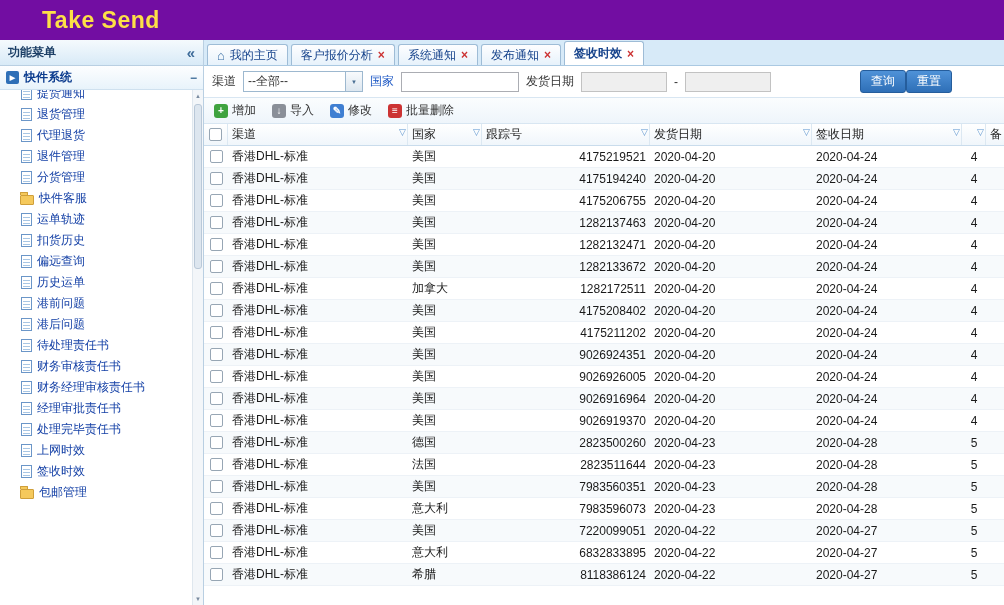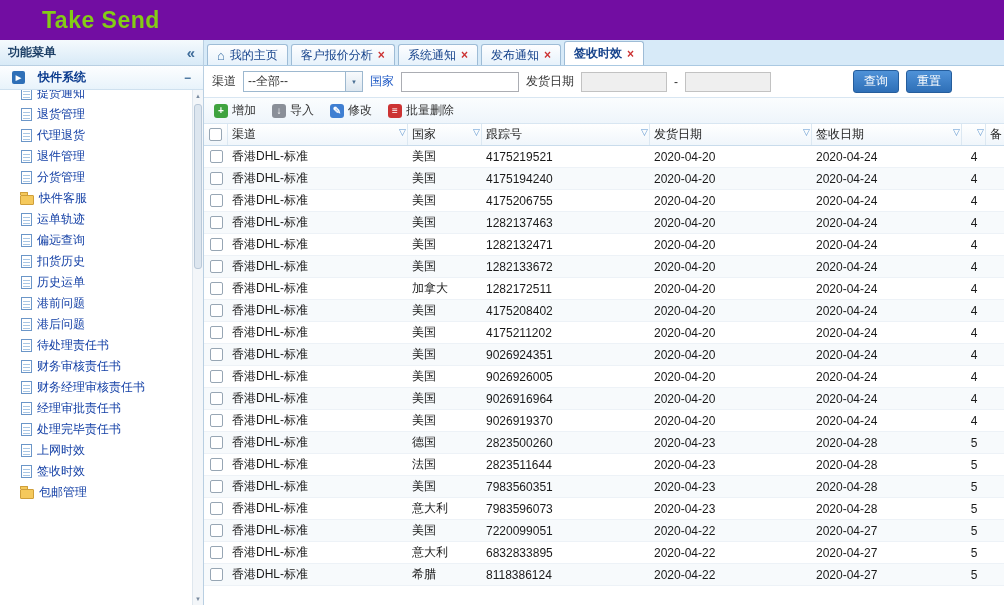--- a/index.html
+++ b/index.html
@@ -7,34 +7,34 @@
   body {
     width:1004px; height:605px; overflow:hidden;
     font-family:"Liberation Sans", sans-serif; font-size:12px; color:#222;
     background:#fff;
   }
   
   .topbar {
     height:40px; background:var(--brand_purple,#720da2);
     display:flex; align-items:center;
   }
-  .brand { color:#84cc16; font-size:23px; font-weight:bold; margin-left:42px; letter-spacing:0.5px; }
+  .brand { color:#fde047; font-size:23px; font-weight:bold; margin-left:42px; letter-spacing:0.5px; }
 
   .layout { display:flex; height:565px; }
 
   
   .sidebar { width:204px; border-right:1px solid #b9cfe2; display:flex; flex-direction:column; background:#fff; }
   .sb-header {
     height:26px; flex:0 0 26px; display:flex; align-items:center; justify-content:space-between;
     padding:0 8px; background:linear-gradient(#f5fafd,#d8eaf7); border-bottom:1px solid #b9cfe2;
     font-weight:bold; color:#1c3f66;
   }
   .collapse { color:#3f6c99; font-size:15px; font-weight:bold; cursor:pointer; }
   .sb-section {
-    height:24px; flex:0 0 24px; display:flex; align-items:center; gap:13px; padding:0 12px;
+    height:24px; flex:0 0 24px; display:flex; align-items:center; gap:5px; padding:0 6px;
     background:linear-gradient(#fdfeff,#e8f3fb); border-bottom:1px solid #cfe1ef;
     color:#0d3d8f; font-weight:bold;
   }
   .sec-icon {
     width:13px; height:13px; background:var(--accent_blue,#2e6fb7); color:#fff;
     font-size:7px; line-height:13px; text-align:center; border-radius:2px;
   }
   .minus { margin-left:auto; color:#3f6c99; font-weight:bold; cursor:pointer; }
   .sb-body { flex:1; display:flex; overflow:hidden; }
   .sb-tree { flex:1; overflow:hidden; padding-top:2px; }
@@ -75,21 +75,21 @@
   .home { color:#3a6ea5; font-size:13px; line-height:1; }
 
   .filterbar { height:32px; flex:0 0 32px; display:flex; align-items:center; gap:7px; padding:0 8px; border-bottom:1px solid #d8e6f2; background:#fff; }
   .flabel { color:#333; white-space:nowrap; }
   .flabel.blue { color:var(--link_blue,#1a56c4); }
   .select { width:120px; height:21px; border:1px solid #9db8cf; display:inline-flex; align-items:center; justify-content:space-between; background:#fff; cursor:pointer; }
   .select .val { padding-left:4px; color:#333; }
   .select .arrow { width:17px; height:19px; background:linear-gradient(#f8fafc,#dde7f0); border-left:1px solid #9db8cf; display:flex; align-items:center; justify-content:center; color:#4a6f94; font-size:6px; }
   input.text { width:118px; height:20px; border:1px solid #abadb3; padding:0 3px; font:inherit; }
   input.date { width:86px; height:20px; border:1px solid #c2c2c2; background:#efefef; padding:0 3px; font:inherit; }
-  .btns { margin-left:auto; display:flex; gap:7px; padding-right:44px;align-items:flex-end; }
+  .btns { margin-left:auto; display:flex; padding-right:44px;align-items:flex-end; }
   .btn {
     height:23px; padding:0 10px; background:linear-gradient(#4f92d8,#2e6fb7);
     border:1px solid #255d9c; border-radius:3px; color:#fff; font-size:12px; font-family:inherit; cursor:pointer;
   }
 
   .toolbar { height:26px; flex:0 0 26px; display:flex; align-items:center; gap:16px; padding:0 10px; background:linear-gradient(#fbfdfe,#eef5fb); border-bottom:1px solid #d8e6f2; }
   .tool { display:inline-flex; align-items:center; gap:4px; color:#333; cursor:pointer; }
   .ticon { width:14px; height:14px; border-radius:3px; color:#fff; font-size:10px; line-height:14px; text-align:center; font-weight:bold; }
   .ticon.add { background:var(--ok_green,#3fa33f); }
   .ticon.import { background:#8a8f98; }
@@ -102,21 +102,21 @@
   .filt { position:absolute; right:1px; top:4px; color:#5b93cd; font-size:9px; line-height:1; cursor:pointer; }
   .gbody { flex:1; overflow:hidden; }
   .grow { display:flex; height:22px; align-items:center; border-bottom:1px solid #edf2f7; width:822px; cursor:default; }
   .grow.alt { background:#f7fafc; }
   .gcell { padding:0 4px; white-space:nowrap; overflow:hidden; color:#1a1a1a; }
   .center { display:flex; justify-content:center; align-items:center; padding:0; }
   .days { text-align:center; }
   .cb { width:13px; height:13px; border:1px solid #97a6b4; background:#fff; border-radius:2px; display:inline-block; }
 
   .c0{width:24px;flex:0 0 24px;} .c1{width:180px;flex:0 0 180px;} .c2{width:74px;flex:0 0 74px;}
-  .c3{width:168px;flex:0 0 168px;} .c4{width:162px;flex:0 0 162px;} .c5{width:150px;flex:0 0 150px;}
+  .c3{width:168px;flex:0 0 168px;text-align:right;} .c4{width:162px;flex:0 0 162px;} .c5{width:150px;flex:0 0 150px;}
   .c6{width:24px;flex:0 0 24px;} .c7{width:40px;flex:0 0 40px;}
 </style>
 </head>
 <body>
 
 <div class="topbar">
   <span class="brand">Take Send</span>
 </div>
 
 <div class="layout">
@@ -155,25 +155,25 @@
           <div class="titem folder">
             <span class="folder-icon"></span>
             <span>快件客服</span>
           </div>
           <div class="titem doc">
             <span class="doc-icon"></span>
             <span>运单轨迹</span>
           </div>
           <div class="titem doc">
             <span class="doc-icon"></span>
+            <span>扣货历史</span>
+          </div>
+          <div class="titem doc">
+            <span class="doc-icon"></span>
             <span>偏远查询</span>
-          </div>
-          <div class="titem doc">
-            <span class="doc-icon"></span>
-            <span>扣货历史</span>
           </div>
           <div class="titem doc">
             <span class="doc-icon"></span>
             <span>历史运单</span>
           </div>
           <div class="titem doc">
             <span class="doc-icon"></span>
             <span>港前问题</span>
           </div>
           <div class="titem doc">

